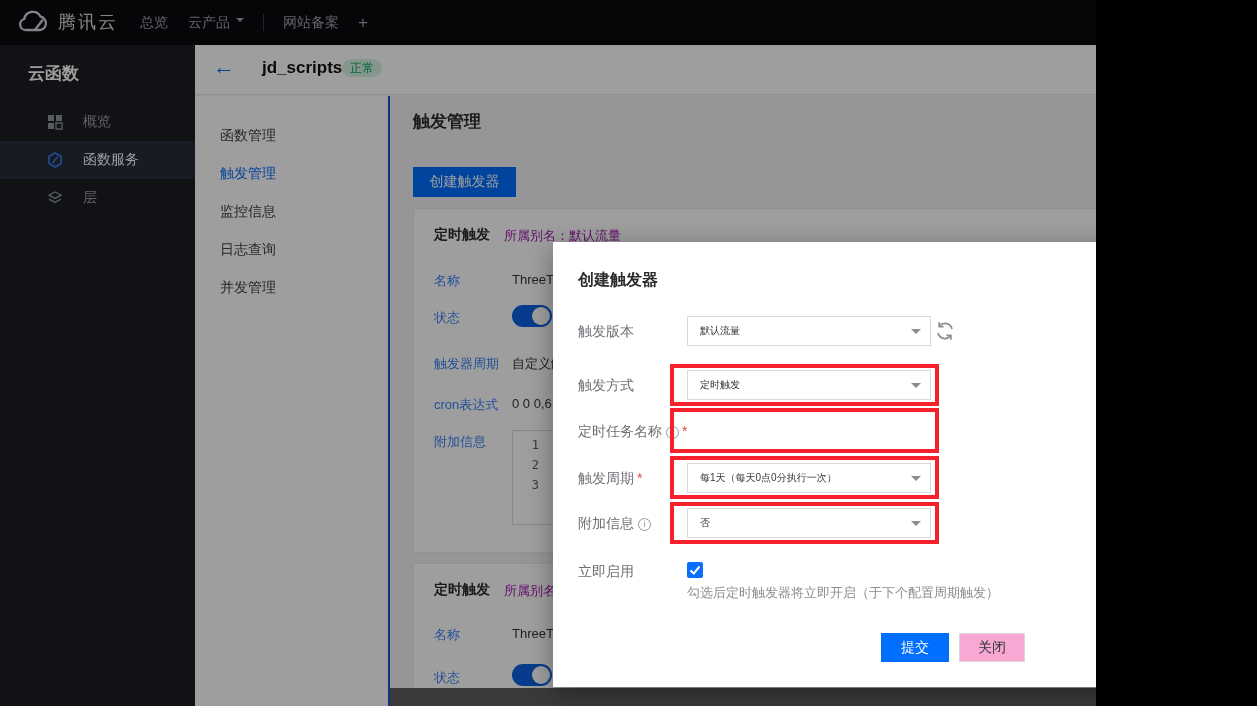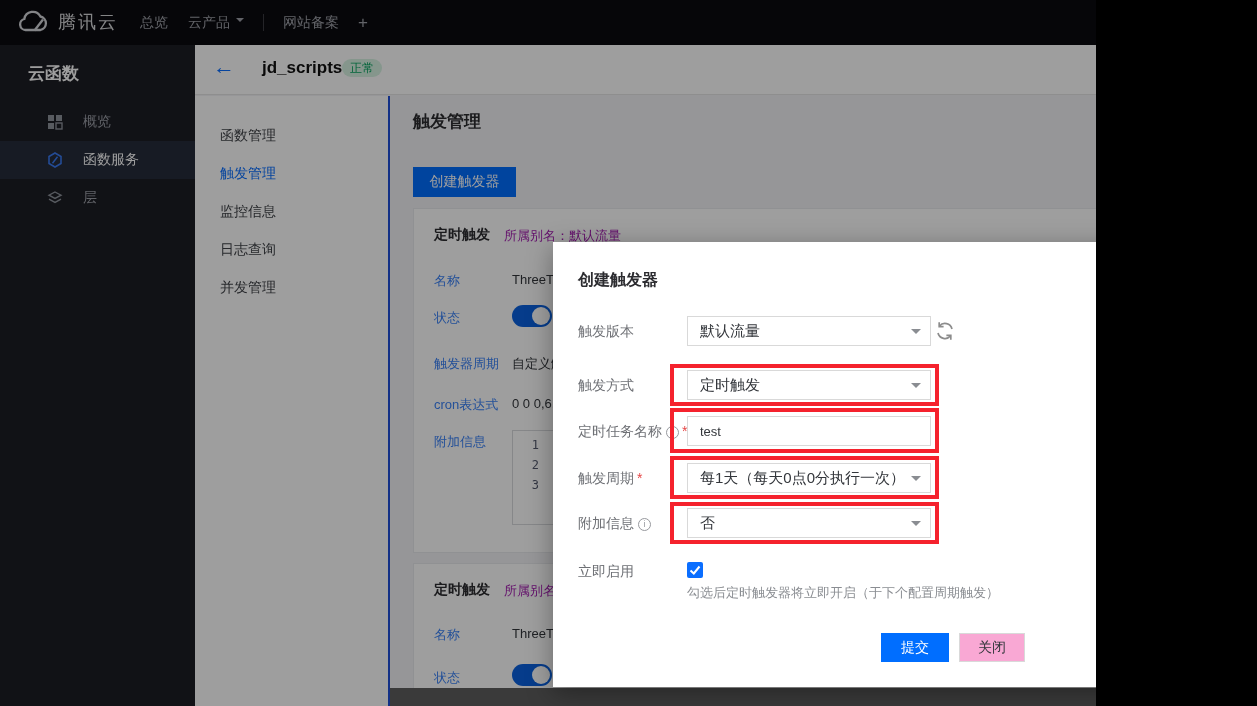--- a/index.html
+++ b/index.html
@@ -62,21 +62,21 @@
   .attach-gutter { position:absolute; left:0; top:4px; width:26px; text-align:right; font-family:"DejaVu Sans Mono",monospace; font-size:12px; color:#555a6e; line-height:20px; }
 
   
   .mask { position:absolute; left:0; top:0; width:1257px; height:706px; background:rgba(0,0,0,0.38); z-index:40; }
   .modal { position:absolute; left:553px; top:242px; width:704px; height:445px; background:#ffffff; box-shadow:0 6px 24px rgba(0,0,0,0.35); z-index:50; }
   .modal-title { position:absolute; left:25px; top:28px; font-size:16px; font-weight:bold; color:#2c2c30; }
   .m-label { position:absolute; left:25px; font-size:14px; color:#6e7075; line-height:30px; white-space:nowrap; }
   .ml1{top:74px}.ml2{top:128px}.ml3{top:174px}.ml4{top:221px}.ml5{top:266px}.ml6{top:316px;line-height:26px}
   .info-icon { display:inline-block; width:13px; height:13px; border:1px solid #97999e; border-radius:50%; font-size:9px; line-height:11px; text-align:center; color:#97999e; margin-left:4px; vertical-align:1px; }
   .req-mark { color:#e54545; margin-left:3px; font-size:14px; }
-  .m-control { position:absolute; left:134px; width:244px; height:30px; border:1px solid #d9d9d9; background:#fff; font-size:15px; color:#33363b; }
+  .m-control { position:absolute; left:134px; width:244px; height:30px; border:1px solid #d9d9d9; background:#fff; font-size:10px; color:#33363b; }
   .mc1{top:74px}.mc2{top:128px}.mc4{top:221px}.mc5{top:266px}
   .select-box { line-height:28px; padding-left:12px; cursor:pointer; position:absolute; }
   .select-box .sel-chevron { position:absolute; right:9px; top:12px; width:0; height:0; border:5px solid transparent; border-top-color:#8a8d92; border-bottom:none; }
   .m-input { position:absolute; left:134px; top:174px; width:244px; height:30px; border:1px solid #d9d9d9; padding-left:12px; font-size:13px; color:#33363b; font-family:"Liberation Sans","DejaVu Sans",sans-serif; }
   .refresh-btn { position:absolute; left:381px; top:78px; width:22px; height:22px; cursor:pointer; }
   .hl { position:absolute; left:117px; width:269px; border:4px solid #f5222d; pointer-events:none; z-index:5; }
   .hl2{top:122px;height:42px}.hl3{top:166px;height:45px}.hl4{top:214px;height:43px}.hl5{top:260px;height:42px}
   .checkbox { position:absolute; left:134px; top:320px; width:16px; height:16px; background:#0a6eff; border-radius:2px; cursor:pointer; }
   .helper-text { position:absolute; left:134px; top:342px; font-size:13px; color:#8a8d92; }
   .m-btn { position:absolute; top:391px; height:29px; font-size:14px; cursor:pointer; border:none; }
@@ -200,21 +200,20 @@
     </svg>
 
     <span class="m-label ml2">触发方式</span>
     <div class="m-control mc2 select-box">
       <span>定时触发</span>
       <span class="sel-chevron"></span>
     </div>
     <div class="hl hl2"></div>
 
     <span class="m-label ml3"><span>定时任务名称</span><span class="info-icon">i</span><span class="req-mark">*</span></span>
-    <input class="m-input" type="text" value="test" style="">
     <div class="hl hl3"></div>
 
     <span class="m-label ml4"><span>触发周期</span><span class="req-mark">*</span></span>
     <div class="m-control mc4 select-box">
       <span>每1天（每天0点0分执行一次）</span>
       <span class="sel-chevron"></span>
     </div>
     <div class="hl hl4"></div>
 
     <span class="m-label ml5"><span>附加信息</span><span class="info-icon">i</span></span>

